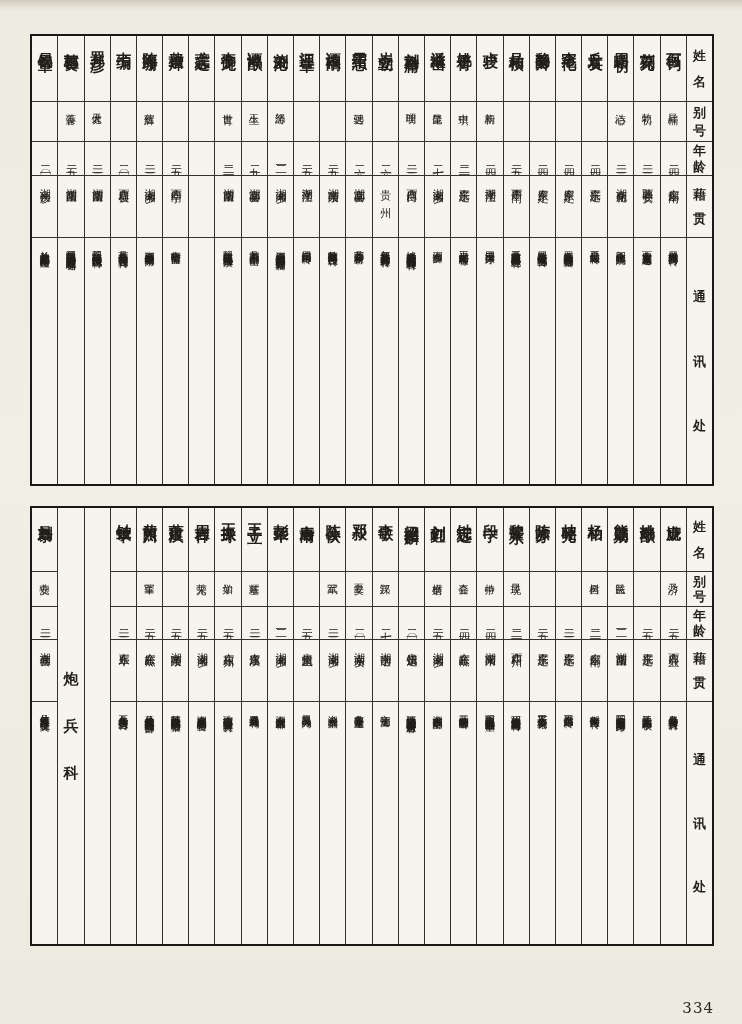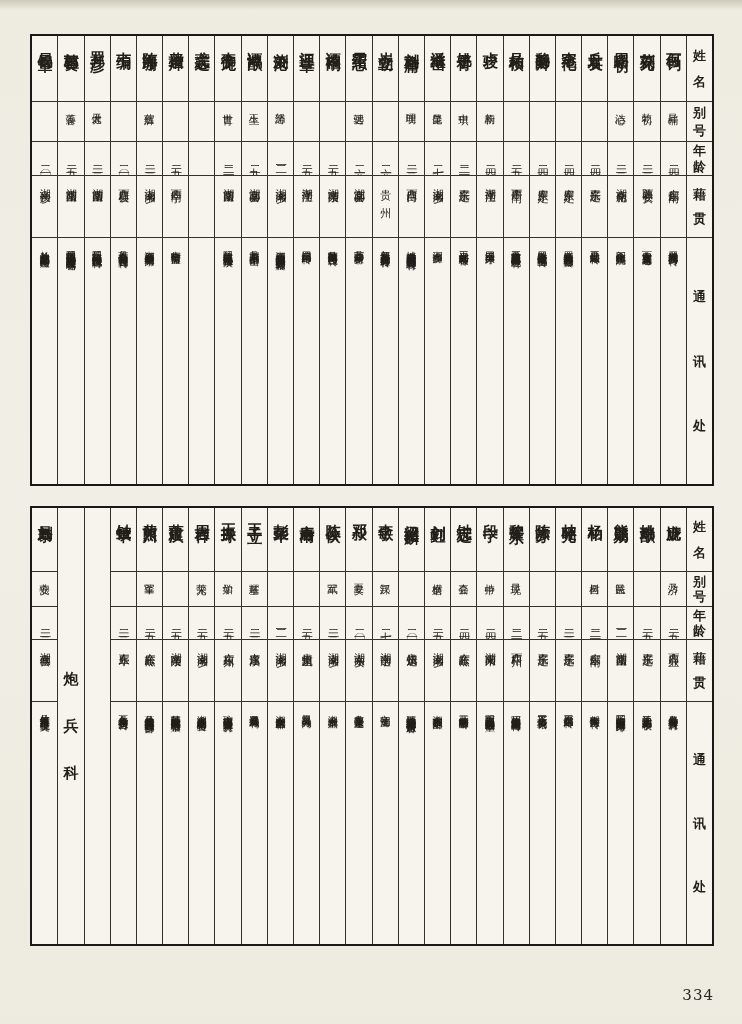--- a/index.html
+++ b/index.html
@@ -40,21 +40,21 @@
   .c-alias .vtxt{font-size:10.5px;letter-spacing:1px;padding-top:3px;line-height:1.0;}
   .c-age .vtxt{font-size:11.5px;letter-spacing:2px;line-height:1.0;}
   .c-origin .vtxt{font-size:11px;letter-spacing:1px;padding-top:4px;line-height:1.02;}
   .c-addr .vtxt{font-size:10px;letter-spacing:0.5px;padding-top:5px;line-height:1.1;}
   .vtxt.spread{letter-spacing:18px;}
   .head{flex-direction:column;justify-content:space-evenly;align-items:center;}
   .head span{font-size:13px;font-weight:700;line-height:1;}
   .sec{flex-direction:column;justify-content:center;align-items:center;gap:32px;}
   .sec span{font-size:15px;font-weight:700;line-height:1;}
   .pagenum{
-    position:absolute;right:28px;bottom:20px;
+    position:absolute;right:28px;bottom:7px;
     font-size:15px;letter-spacing:1px;color:#2b2926;text-align:right;
   }
 </style>
 </head>
 <body>
 
 <div class="page">
   <div class="tbl tbl-top" id="top-table">
       <div class="col col-head">
         <div class="cell head c-name">

